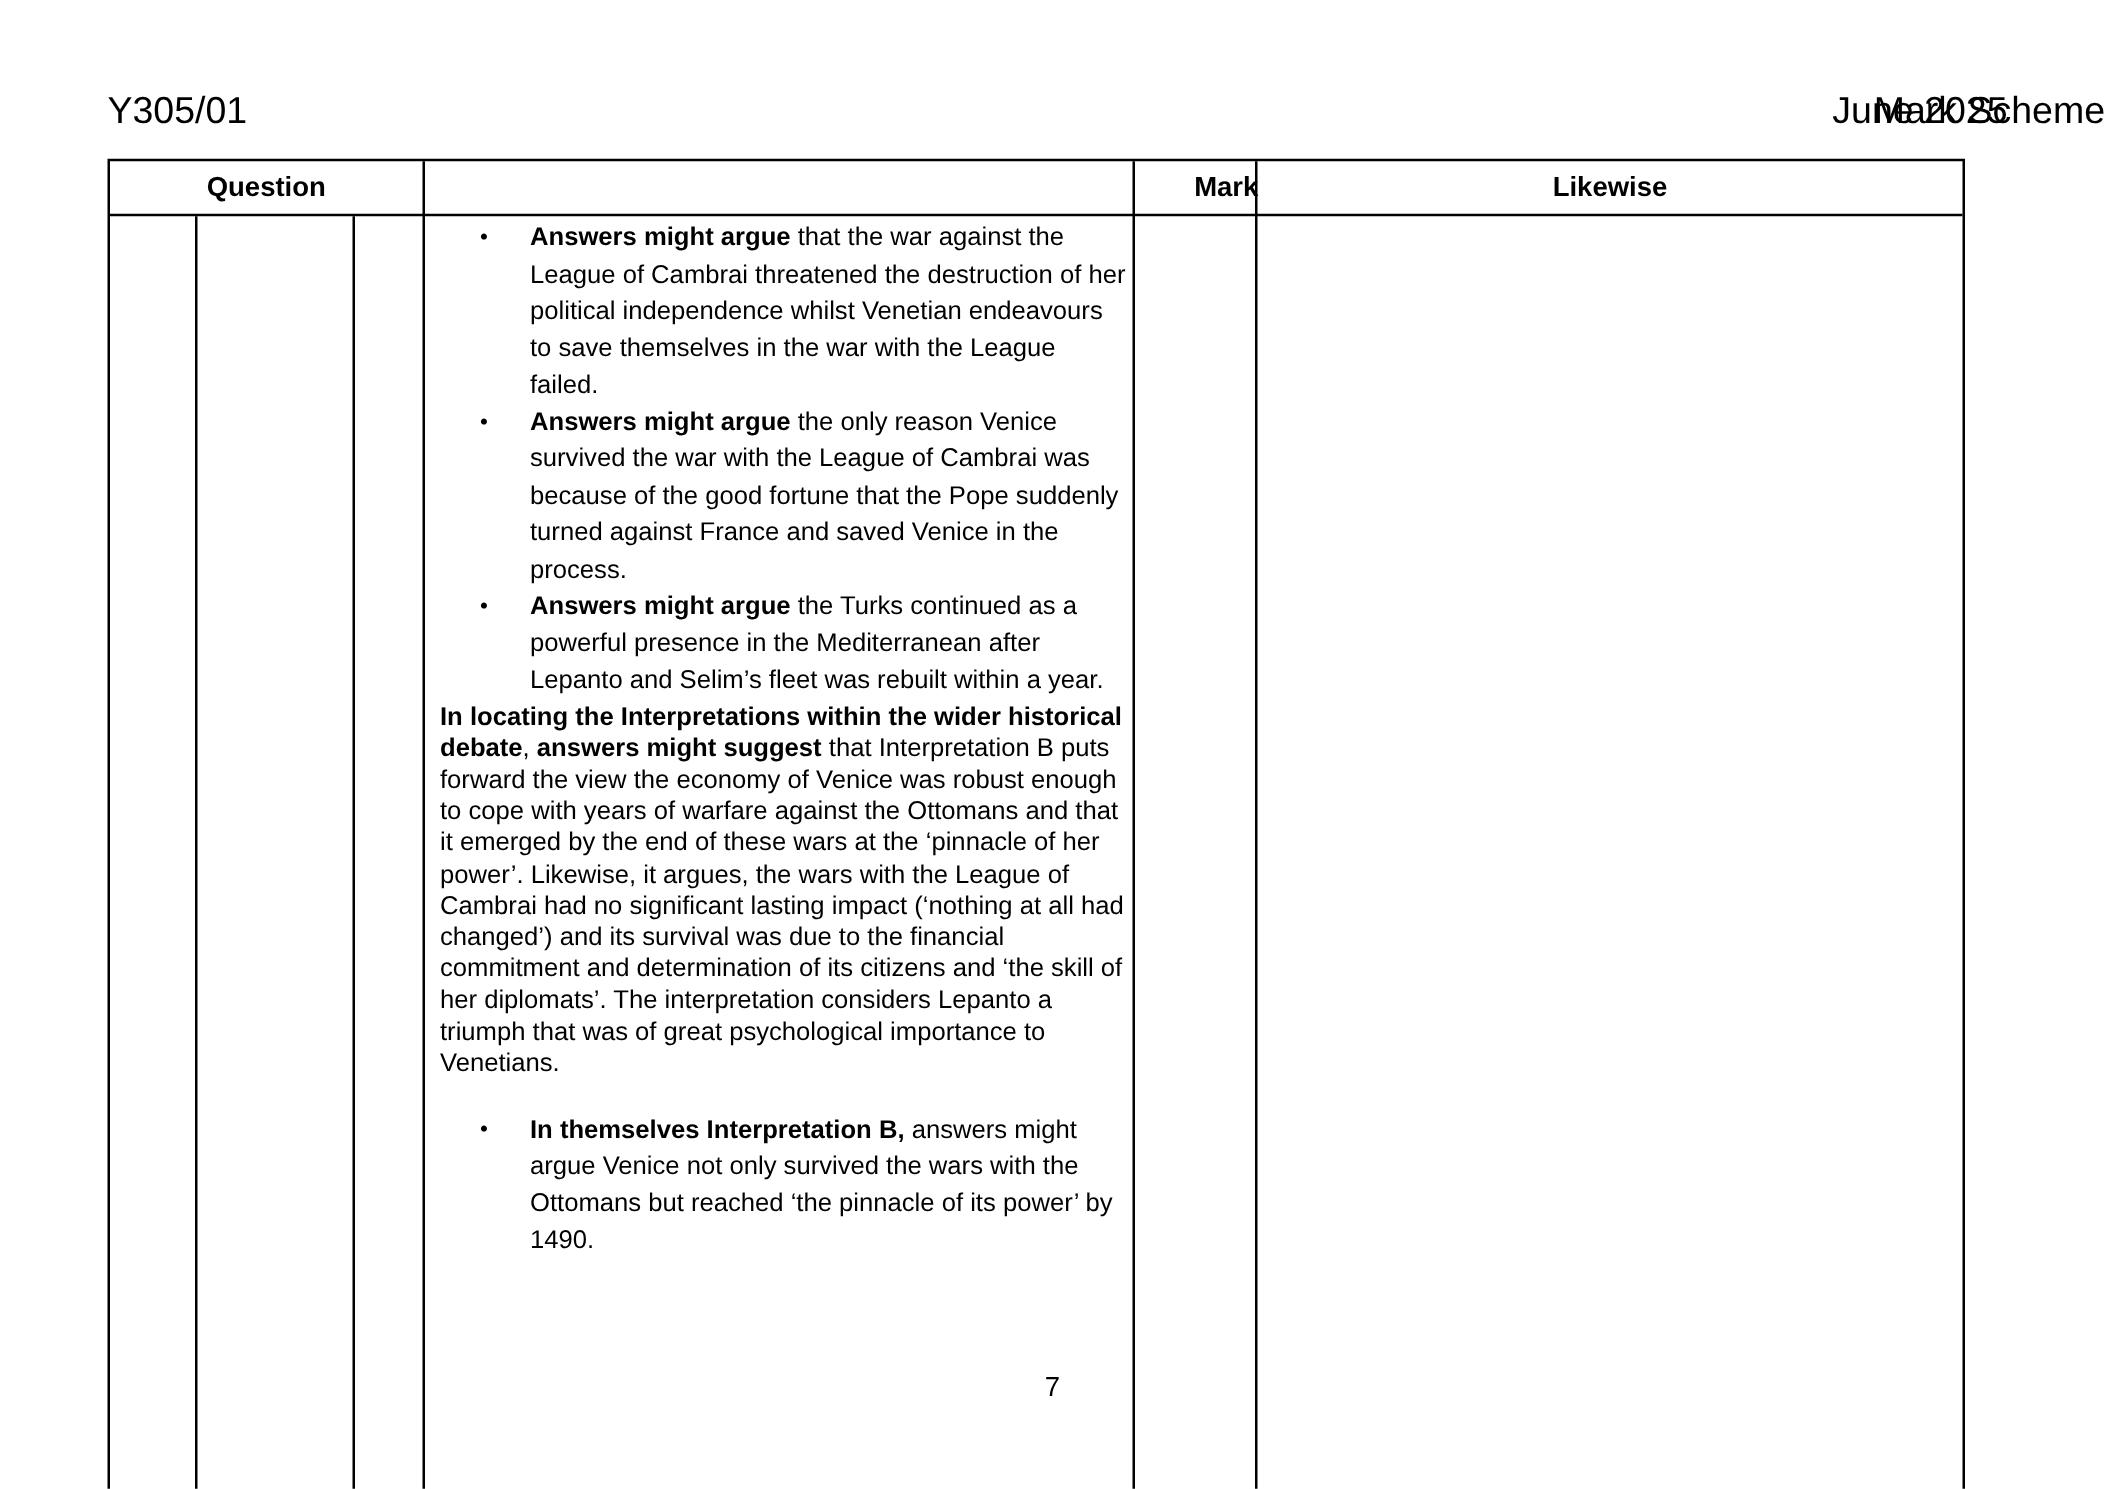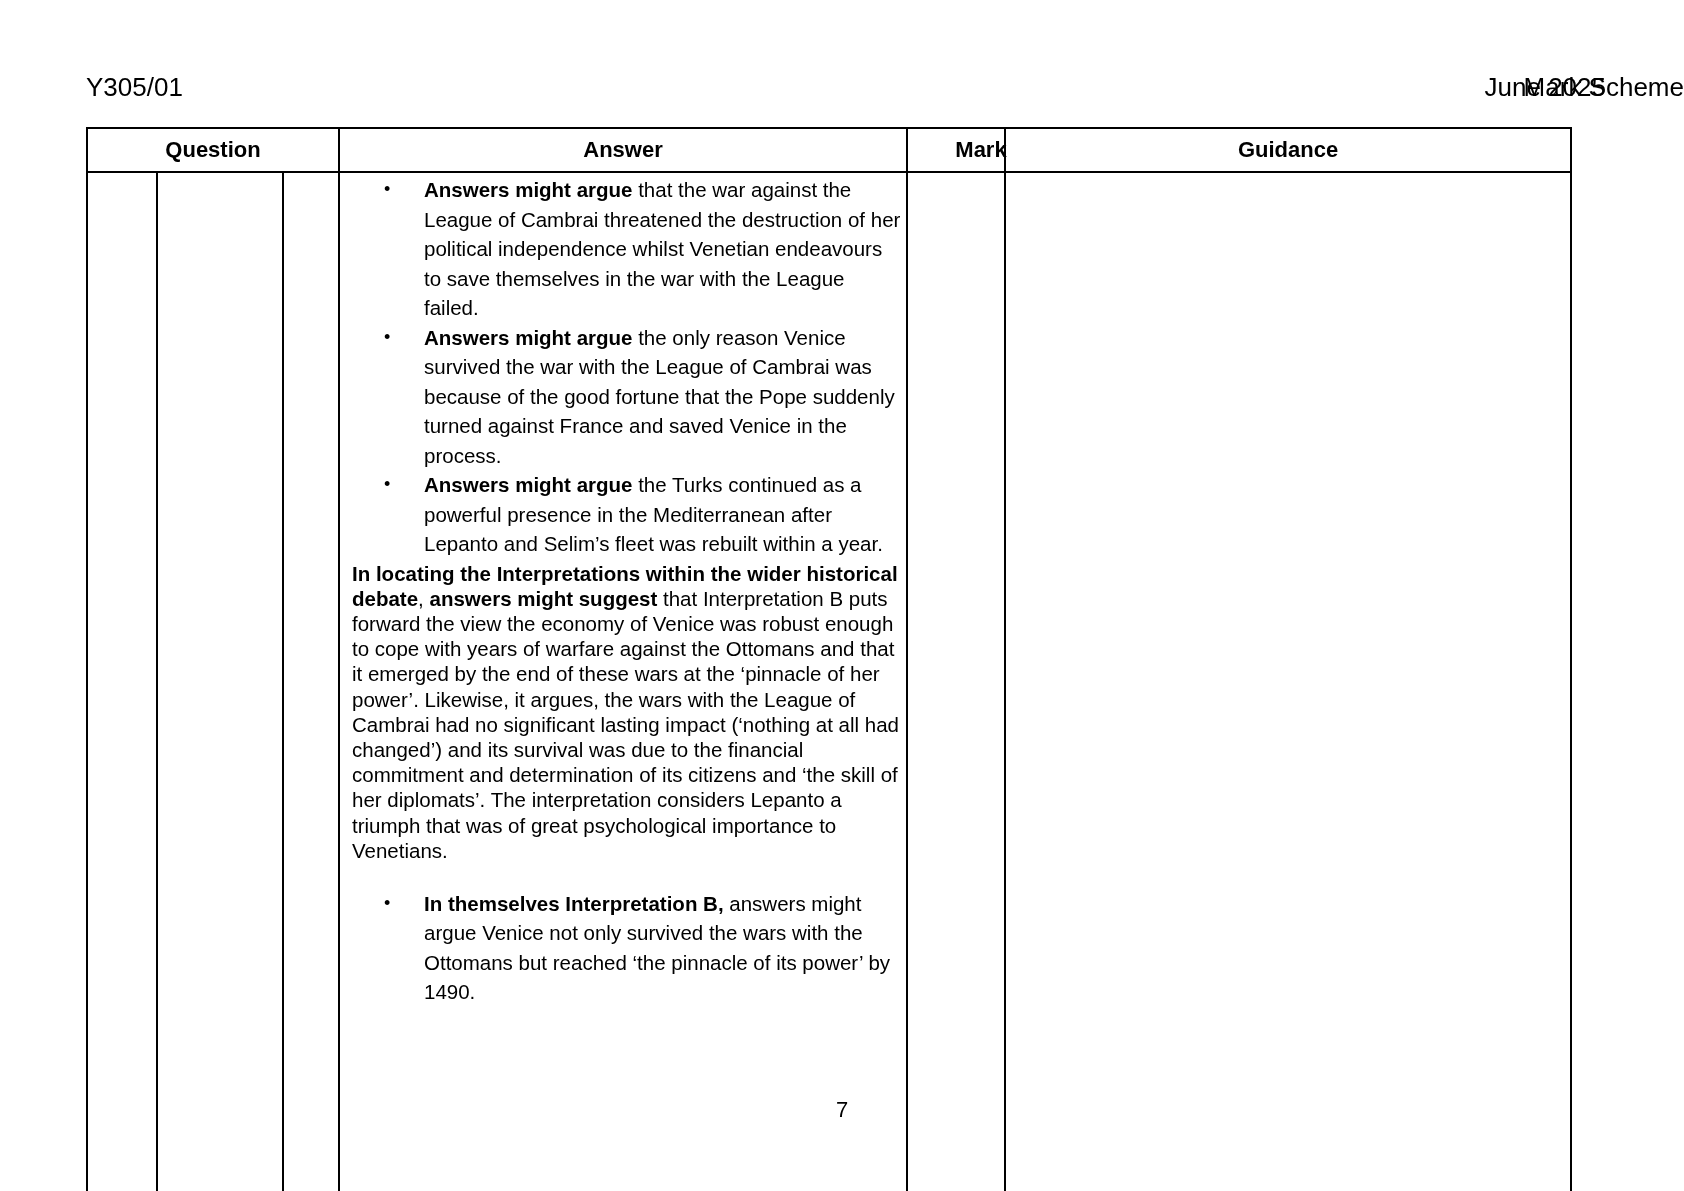--- a/index.html
+++ b/index.html
@@ -1,20 +1,20 @@
 <!DOCTYPE html>
 <html><head>
 <meta charset="utf-8">
 <style>
   html, body { margin: 0; padding: 0; background: #ffffff; }
   body {
     width: 1684px; height: 1191px; position: relative; overflow: hidden;
     font-family: "Liberation Sans", sans-serif; color: #000;
   }
-  .hdr { position: absolute; top: 72px; font-size: 26px; }
+  .hdr { position: absolute; top: 72px; font-size: 30px; }
   .hdr.left { left: 86px; }
   .hdr.center { left: 0; width: 1684px; text-align: right; }
   .hdr.right { right: 78px; text-align: center; }
 
   .tbl {
     position: absolute; left: 86px; top: 127px; width: 1486px; height: 1150px;
     border: 2px solid #000; box-sizing: border-box;
   }
   .vline { position: absolute; top: 0; bottom: 0; width: 0; border-left: 2px solid #000; }
   .vline.sub { top: 44px; }
@@ -52,23 +52,22 @@
 
 <div class="tbl">
   <div class="hline"></div>
   <div class="vline sub" style="left:68px"></div>
   <div class="vline sub" style="left:194px"></div>
   <div class="vline" style="left:250px"></div>
   <div class="vline" style="left:818px"></div>
   <div class="vline" style="left:916px"></div>
 
   <div class="th" style="left:0;width:250px">Question</div>
-  <div class="th" style="left:252px;width:566px">Answer</div>
   <div class="th" style="left:845px;width:96px">Mark</div>
-  <div class="th" style="left:918px;width:564px">Guidance</div>
+  <div class="th" style="left:918px;width:564px">Likewise</div>
 
   <div class="answer">
     <ul>
       <li>
         <span class="bullet">•</span>
         <b>Answers might argue</b><span> that the war against the League of Cambrai threatened the destruction of her political independence whilst Venetian endeavours to save themselves in the war with the League failed.</span>
       </li>
       <li>
         <span class="bullet">•</span>
         <b>Answers might argue</b><span> the only reason Venice survived the war with the League of Cambrai was because of the good fortune that the Pope suddenly turned against France and saved Venice in the process.</span>

